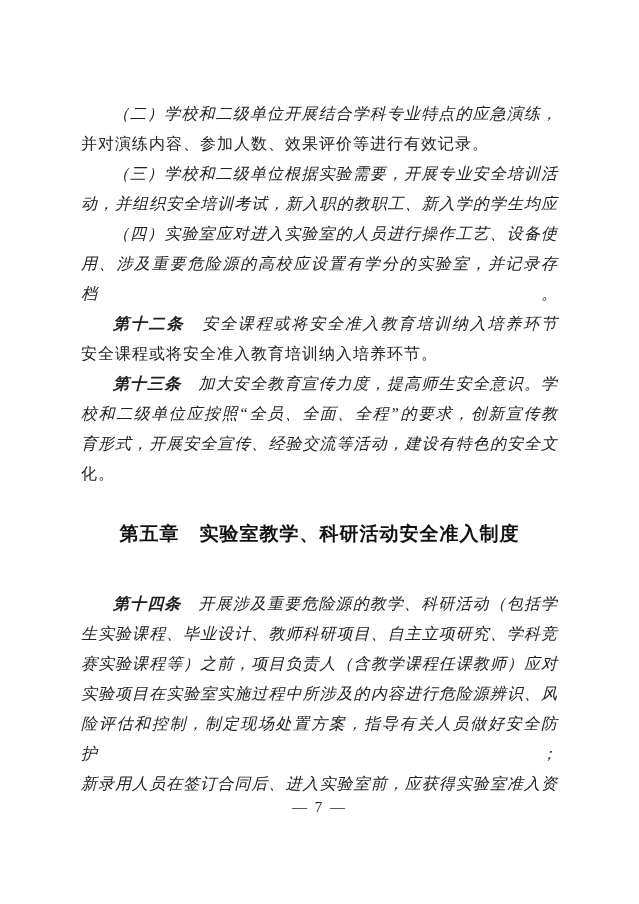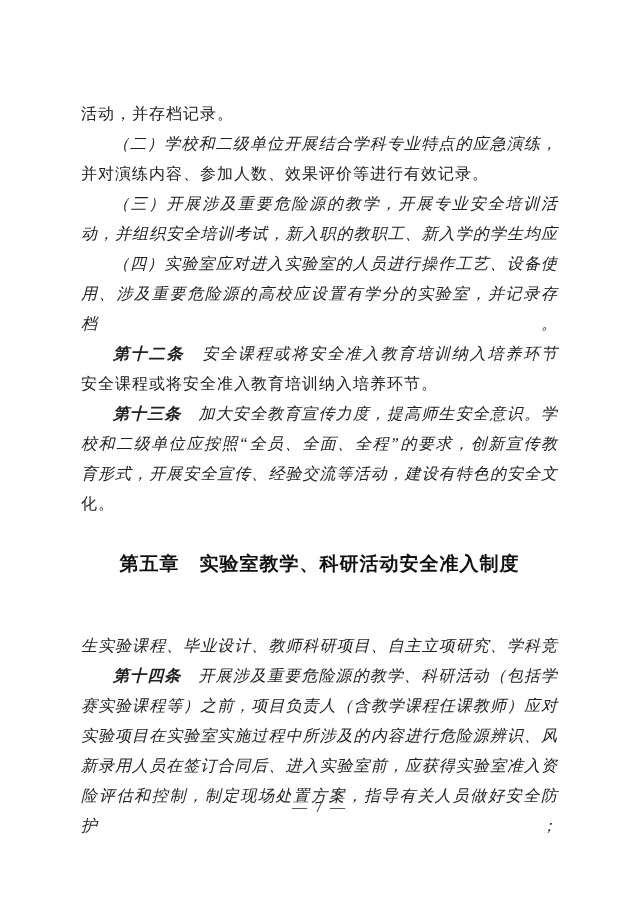--- a/index.html
+++ b/index.html
@@ -44,54 +44,53 @@
   }
   .heading {
     font-family: "Liberation Sans", sans-serif;
     font-weight: 700;
     font-size: 19px;
     line-height: 30px;
     letter-spacing: 1px;
     text-align: center;
     color: #111111;
     margin-top: 30px;
-    margin-bottom: 52px;
+    margin-bottom: 40px;
   }
   .page-number {
     position: absolute;
     left: 0;
     top: 796px;
     width: 639px;
     text-align: center;
     font-size: 15px;
     line-height: 22px;
     letter-spacing: 2px;
     color: #222222;
   }
 </style>
 </head>
 <body>
 
 <div class="page">
   <div class="content" id="doc-content">
-      <div class="line">活动，并存档记录。</div>
       <div class="line just indent">（二）学校和二级单位开展结合学科专业特点的应急演练，</div>
       <div class="line">并对演练内容、参加人数、效果评价等进行有效记录。</div>
-      <div class="line just indent">（三）开展涉及重要危险源的教学，开展专业安全培训活</div>
+      <div class="line just indent">（三）学校和二级单位根据实验需要，开展专业安全培训活</div>
       <div class="line just">动，并组织安全培训考试，新入职的教职工、新入学的学生均应</div>
       <div class="line just indent">（四）实验室应对进入实验室的人员进行操作工艺、设备使</div>
       <div class="line just">用、涉及重要危险源的高校应设置有学分的实验室，并记录存档。</div>
       <div class="line just indent"><span class="term">第十二条</span><span>　安全课程或将安全准入教育培训纳入培养环节</span></div>
       <div class="line">安全课程或将安全准入教育培训纳入培养环节。</div>
       <div class="line just indent"><span class="term">第十三条</span><span>　加大安全教育宣传力度，提高师生安全意识。学</span></div>
       <div class="line just">校和二级单位应按照“全员、全面、全程”的要求，创新宣传教</div>
       <div class="line just">育形式，开展安全宣传、经验交流等活动，建设有特色的安全文</div>
       <div class="line">化。</div>
       <div class="heading">第五章　实验室教学、科研活动安全准入制度</div>
+      <div class="line just indent"><span class="term">第十四条</span><span>　开展涉及重要危险源的教学、科研活动（包括学</span></div>
       <div class="line just">生实验课程、毕业设计、教师科研项目、自主立项研究、学科竞</div>
-      <div class="line just indent"><span class="term">第十四条</span><span>　开展涉及重要危险源的教学、科研活动（包括学</span></div>
       <div class="line just">赛实验课程等）之前，项目负责人（含教学课程任课教师）应对</div>
       <div class="line just">实验项目在实验室实施过程中所涉及的内容进行危险源辨识、风</div>
+      <div class="line just">险评估和控制，制定现场处置方案，指导有关人员做好安全防护；</div>
       <div class="line just">新录用人员在签订合同后、进入实验室前，应获得实验室准入资</div>
-      <div class="line just">险评估和控制，制定现场处置方案，指导有关人员做好安全防护；</div>
     </div>
   <div class="page-number">— 7 —</div>
 </div>
 
 </body></html>

